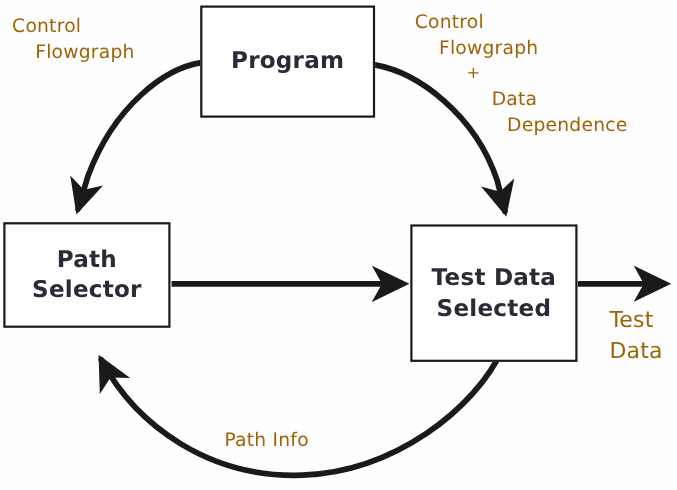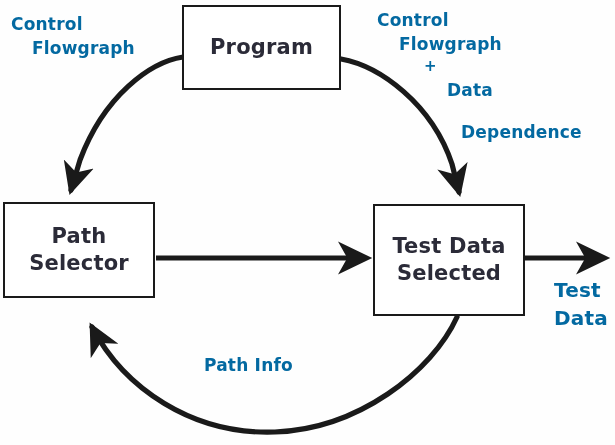--- a/index.html
+++ b/index.html
@@ -34,48 +34,48 @@
     color: #2b2b38;
     font-weight: 600;
     letter-spacing: 0.2px;
   }
   .node-box .line {
     display: block;
     line-height: 1.30;
     white-space: nowrap;
   }
   #box-program-analyzer {
-    left: 182px; top: 5px; width: 159px; height: 85px;
+    left: 182px; top: 5px; width: 159px; height: 102px;
     font-size: 21px;
   }
   #box-path-selector {
     left: 3px; top: 202px; width: 152px; height: 96px;
     font-size: 21px;
   }
   #box-test-data-generator {
-    left: 373px; top: 204px; width: 152px; height: 112px;
+    left: 373px; top: 204px; width: 152px; height: 125px;
     font-size: 21px;
   }
   .edge-label {
     position: absolute;
-    color: #0369a1;
-    font-weight: 700;
+    color: #a16207;
+    font-weight: 400;
     white-space: nowrap;
     letter-spacing: 0.2px;
   }
   .edge-label .line { display: block; line-height: 1.42; }
   #label-cfg-left   { left: 11px;  top: 12px;  font-size: 17px; }
   #label-cfg-left .l2 { padding-left: 21px; }
   #label-cfg-right  { left: 377px; top: 8px;   font-size: 17px; }
   #label-cfg-right .l2 { padding-left: 22px; }
   #label-cfg-right .l3 { padding-left: 47px; font-size: 15px; }
   #label-cfg-right .l4 { padding-left: 70px; }
-  #label-cfg-right .l5 { padding-left: 84px; margin-top: 18px; }
+  #label-cfg-right .l5 { padding-left: 84px; }
   #label-selected-paths { left: 190px; top: 279px; font-size: 17px; }
-  #label-path-info      { left: 204px; top: 355px; font-size: 17px; }
+  #label-path-info      { left: 204px; top: 390px; font-size: 17px; }
   #label-test-data      { left: 554px; top: 276px; font-size: 20px; }
 </style>
 </head>
 <body>
 
 <div id="canvas">
 
   <svg id="diagram-svg" viewBox="0 0 615 445">
     <defs>
       <marker id="arrowhead" markerWidth="7" markerHeight="7" refX="5.2" refY="3.2" orient="auto" markerUnits="strokeWidth">

